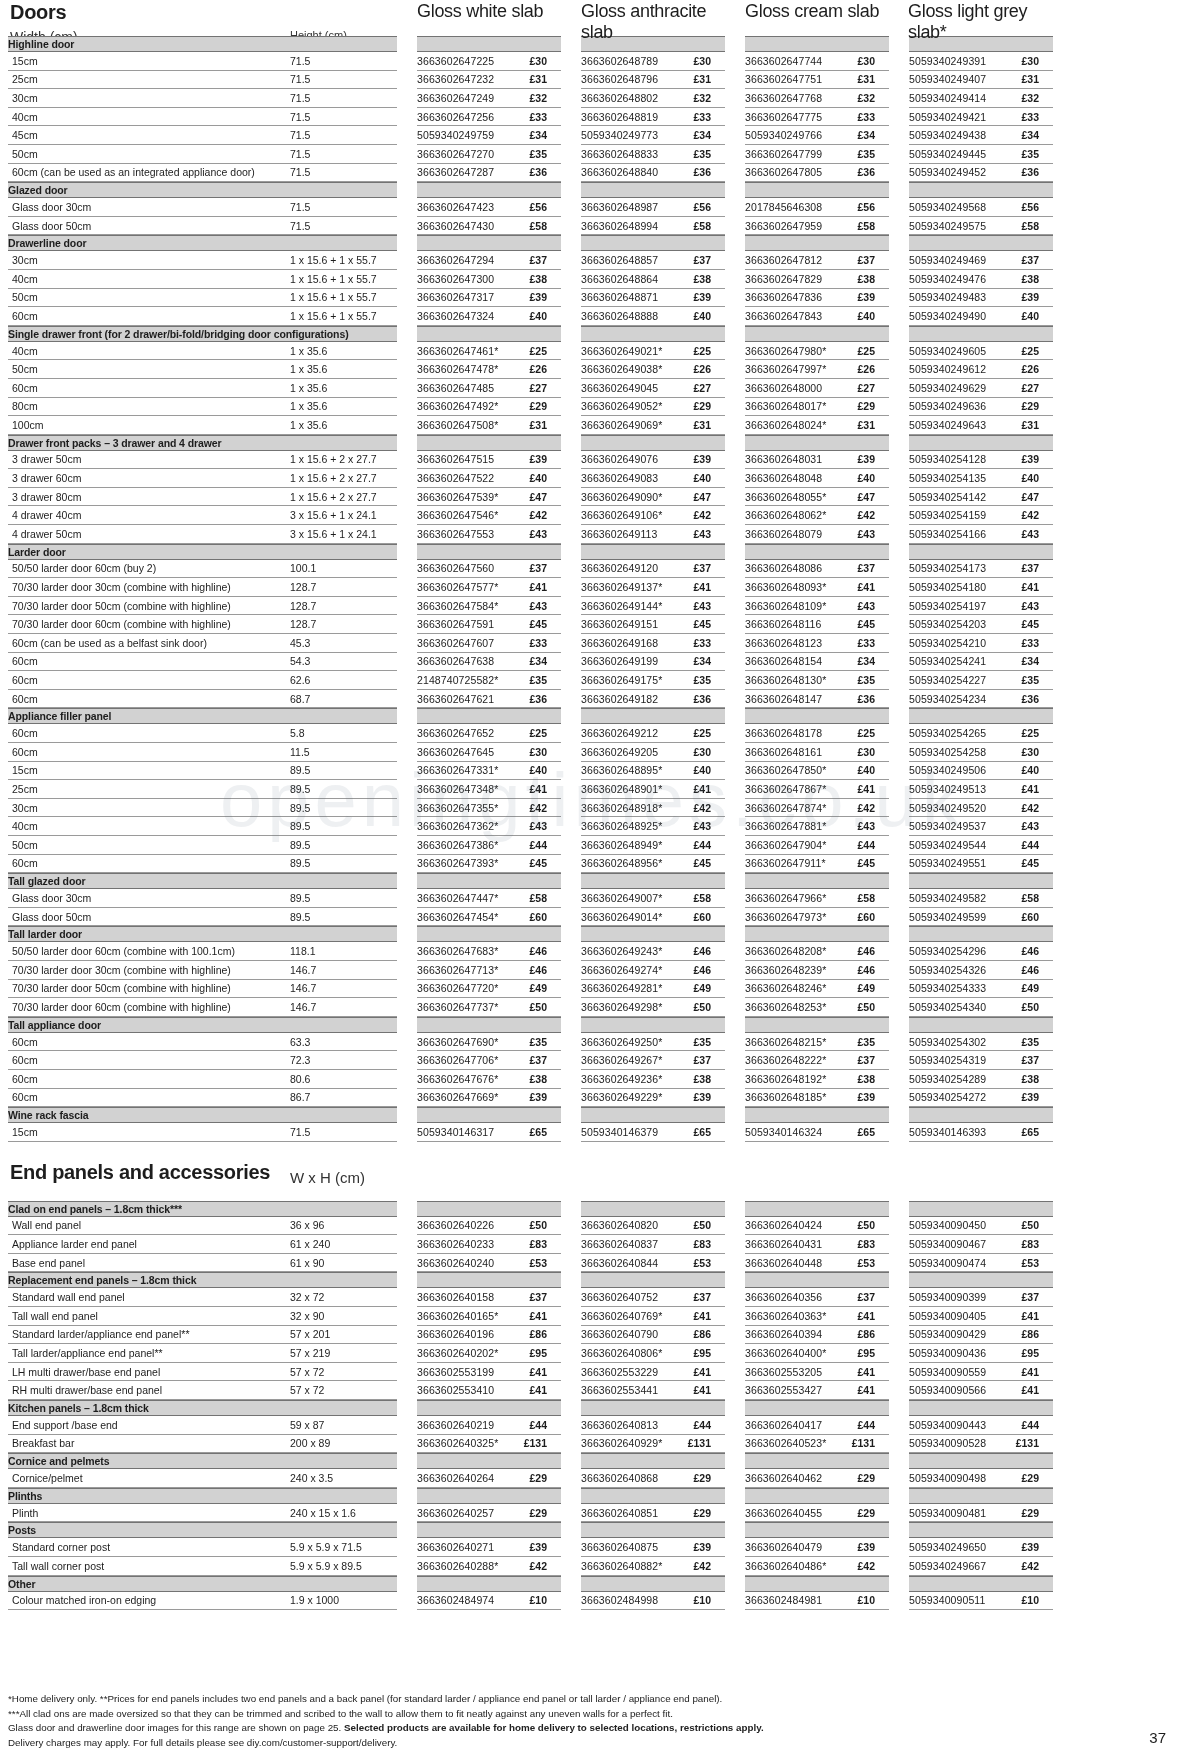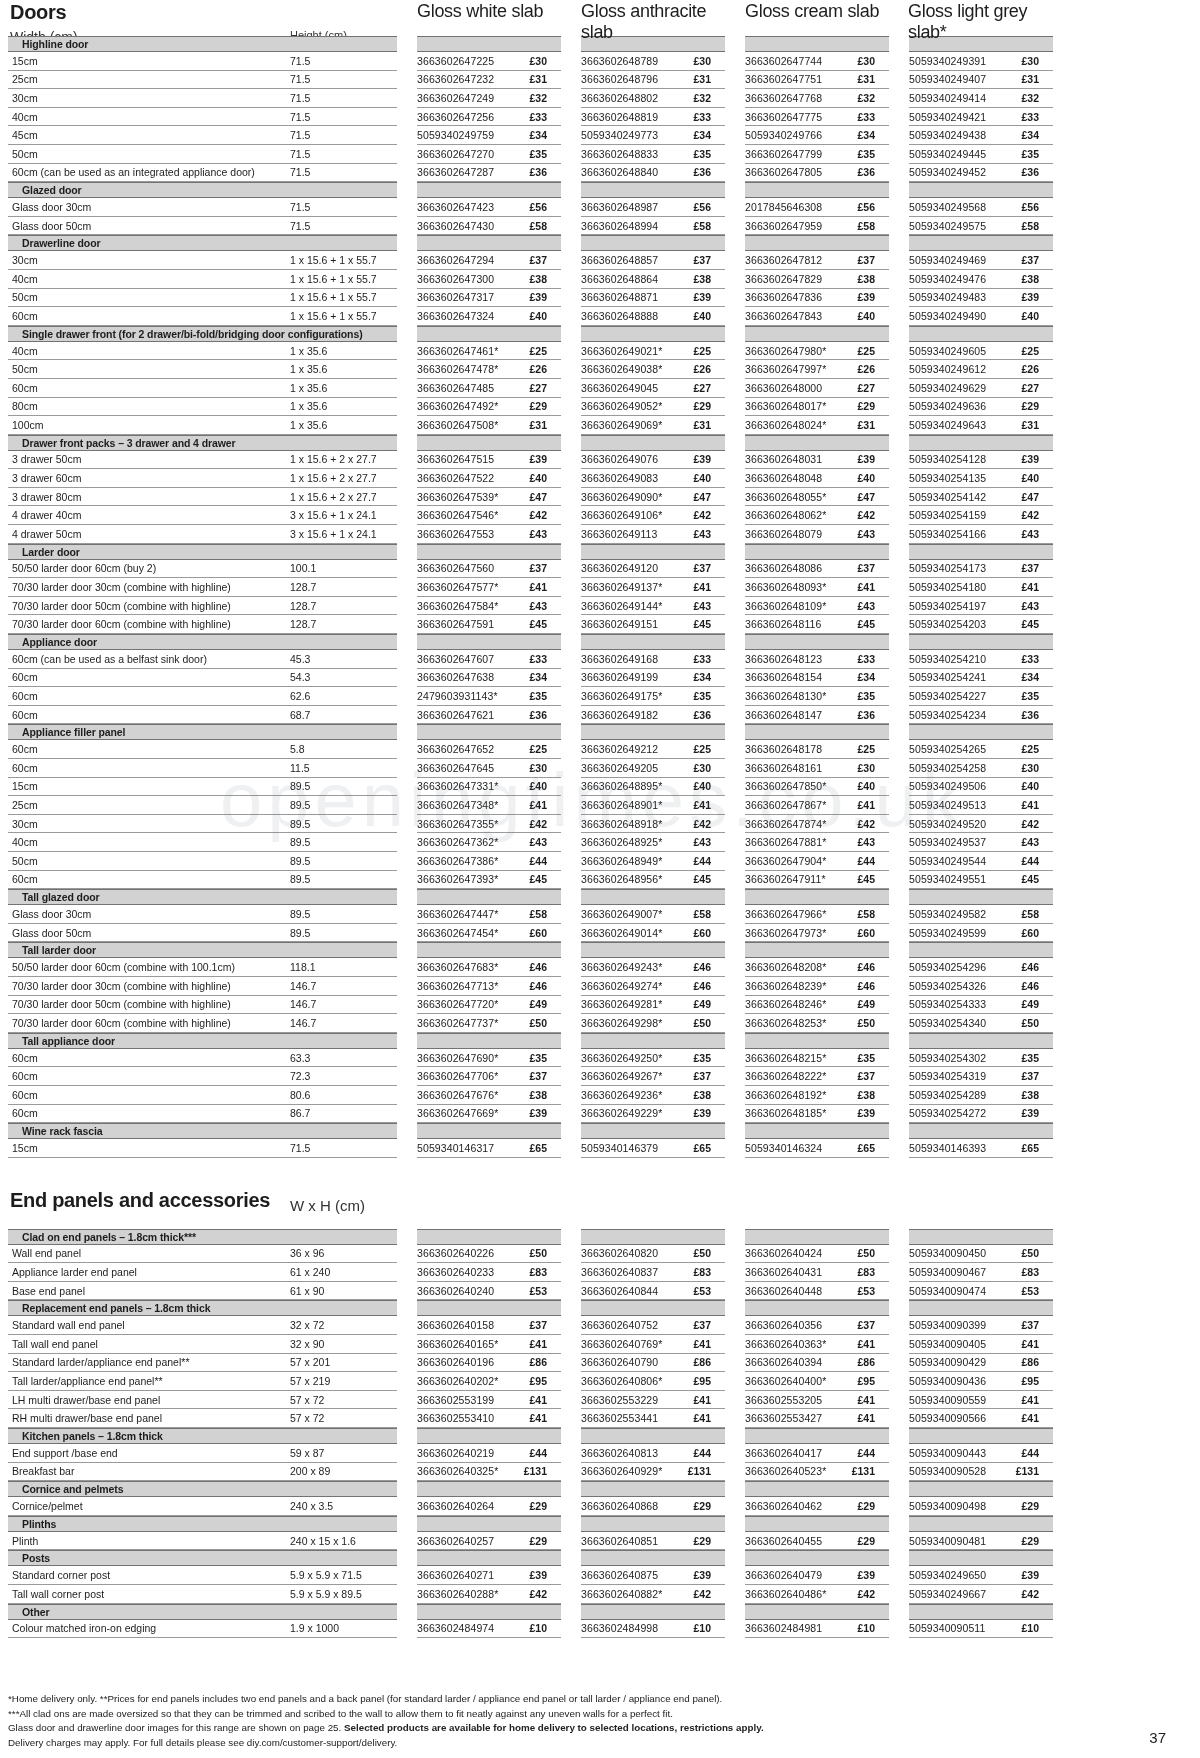--- a/index.html
+++ b/index.html
@@ -13,27 +13,27 @@
   .colh{position:absolute;top:1px;width:152px;font-size:18px;line-height:21px;letter-spacing:-0.3px;font-weight:normal}
   .ch0{left:417px}.ch1{left:581px}.ch2{left:745px}.ch3{left:908px}
   
   #tbl{margin-left:8px}
   .row{display:flex;height:18.6px;align-items:stretch}
   .row.sec{height:16px}
   .c-left{width:389px;position:relative;display:flex;align-items:center;border-bottom:1px solid #9a9a9a;box-sizing:border-box}
   .c-p{width:144px;margin-left:20px;display:flex;align-items:center;justify-content:space-between;
        border-bottom:1px solid #9a9a9a;padding-right:14px;box-sizing:border-box}
   .bar{background:#d2d2d2;border-top:1px solid #737373;border-bottom:1px solid #737373}
-  .sec-title{font-weight:bold;font-size:10.5px;padding-left:14px;letter-spacing:-0.1px;white-space:nowrap}
+  .sec-title{font-weight:bold;font-size:10.5px;padding-left:0;letter-spacing:-0.1px;white-space:nowrap}
   .lbl{font-size:10.5px;padding-left:4px;white-space:nowrap}
   .size{position:absolute;left:282px;font-size:10.5px;white-space:nowrap}
   .code{font-size:10.5px;letter-spacing:0.1px;white-space:nowrap}
   .price{font-size:10.5px;font-weight:bold;white-space:nowrap}
   
-  .group-header{position:relative;height:46px;margin-top:25px}
+  .group-header{position:relative;height:46px;margin-top:13px}
   .group-title{position:absolute;left:2px;top:6px;font-size:20px;font-weight:bold;letter-spacing:-0.3px}
   .group-size-label{position:absolute;left:282px;top:14px;font-size:15px;color:#333}
   
   .footnotes{position:absolute;left:8px;top:1692px;width:1330px;font-size:9.8px;line-height:14.6px;color:#222}
   .fn-bold{font-weight:bold}
   .pageno{position:absolute;right:34px;top:1729px;font-size:15px;font-weight:normal}
   .watermark{position:absolute;left:220px;top:756px;font-size:76px;color:rgba(90,105,125,0.10);
              letter-spacing:5px;pointer-events:none;white-space:nowrap}
 </style>
 </head>
@@ -691,29 +691,20 @@
       </div>
       <div class="c-p">
         <span class="code">3663602648116</span>
         <span class="price">£45</span>
       </div>
       <div class="c-p">
         <span class="code">5059340254203</span>
         <span class="price">£45</span>
       </div>
     </div>
-    <div class="row sec">
-      <div class="c-left bar">
-        <span class="sec-title">Appliance door</span>
-      </div>
-      <div class="c-p bar"></div>
-      <div class="c-p bar"></div>
-      <div class="c-p bar"></div>
-      <div class="c-p bar"></div>
-    </div>
     <div class="row">
       <div class="c-left">
         <span class="lbl">60cm (can be used as a belfast sink door)</span>
         <span class="size">45.3</span>
       </div>
       <div class="c-p">
         <span class="code">3663602647607</span>
         <span class="price">£33</span>
       </div>
       <div class="c-p">
@@ -750,21 +741,21 @@
         <span class="code">5059340254241</span>
         <span class="price">£34</span>
       </div>
     </div>
     <div class="row">
       <div class="c-left">
         <span class="lbl">60cm</span>
         <span class="size">62.6</span>
       </div>
       <div class="c-p">
-        <span class="code">2479603931143*</span>
+        <span class="code">2148740725582*</span>
         <span class="price">£35</span>
       </div>
       <div class="c-p">
         <span class="code">3663602649175*</span>
         <span class="price">£35</span>
       </div>
       <div class="c-p">
         <span class="code">3663602648130*</span>
         <span class="price">£35</span>
       </div>

